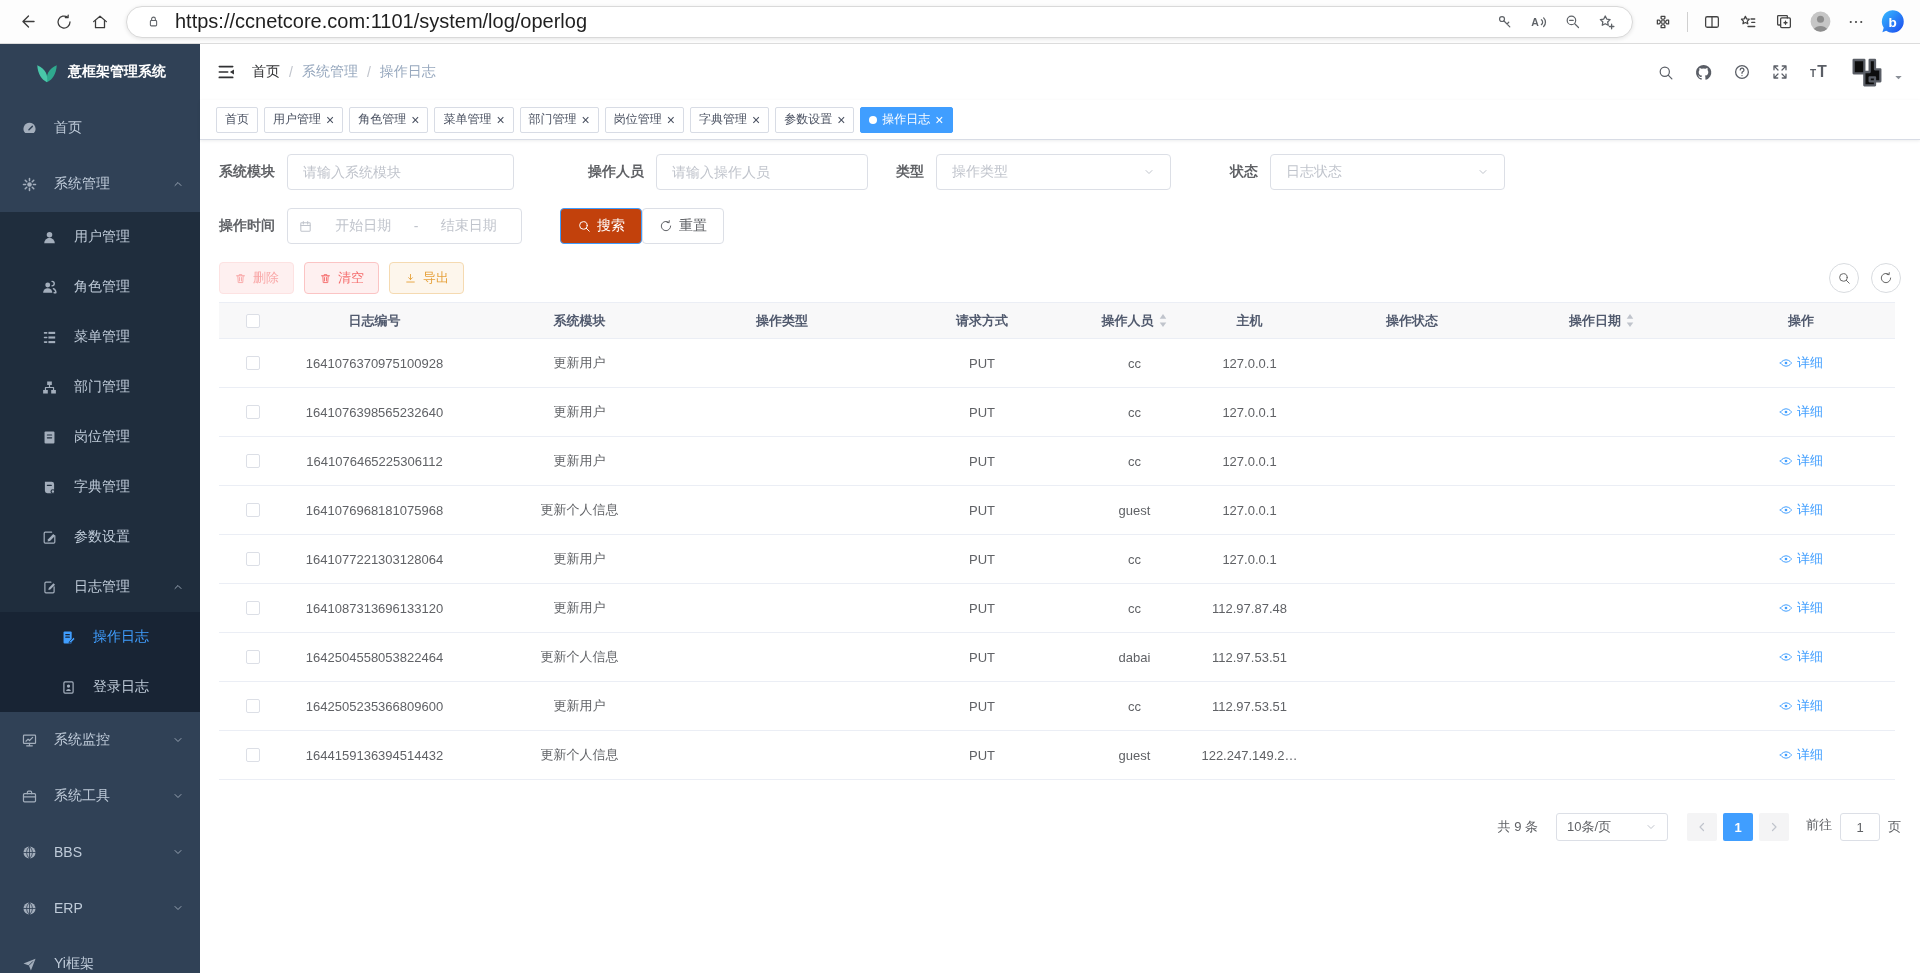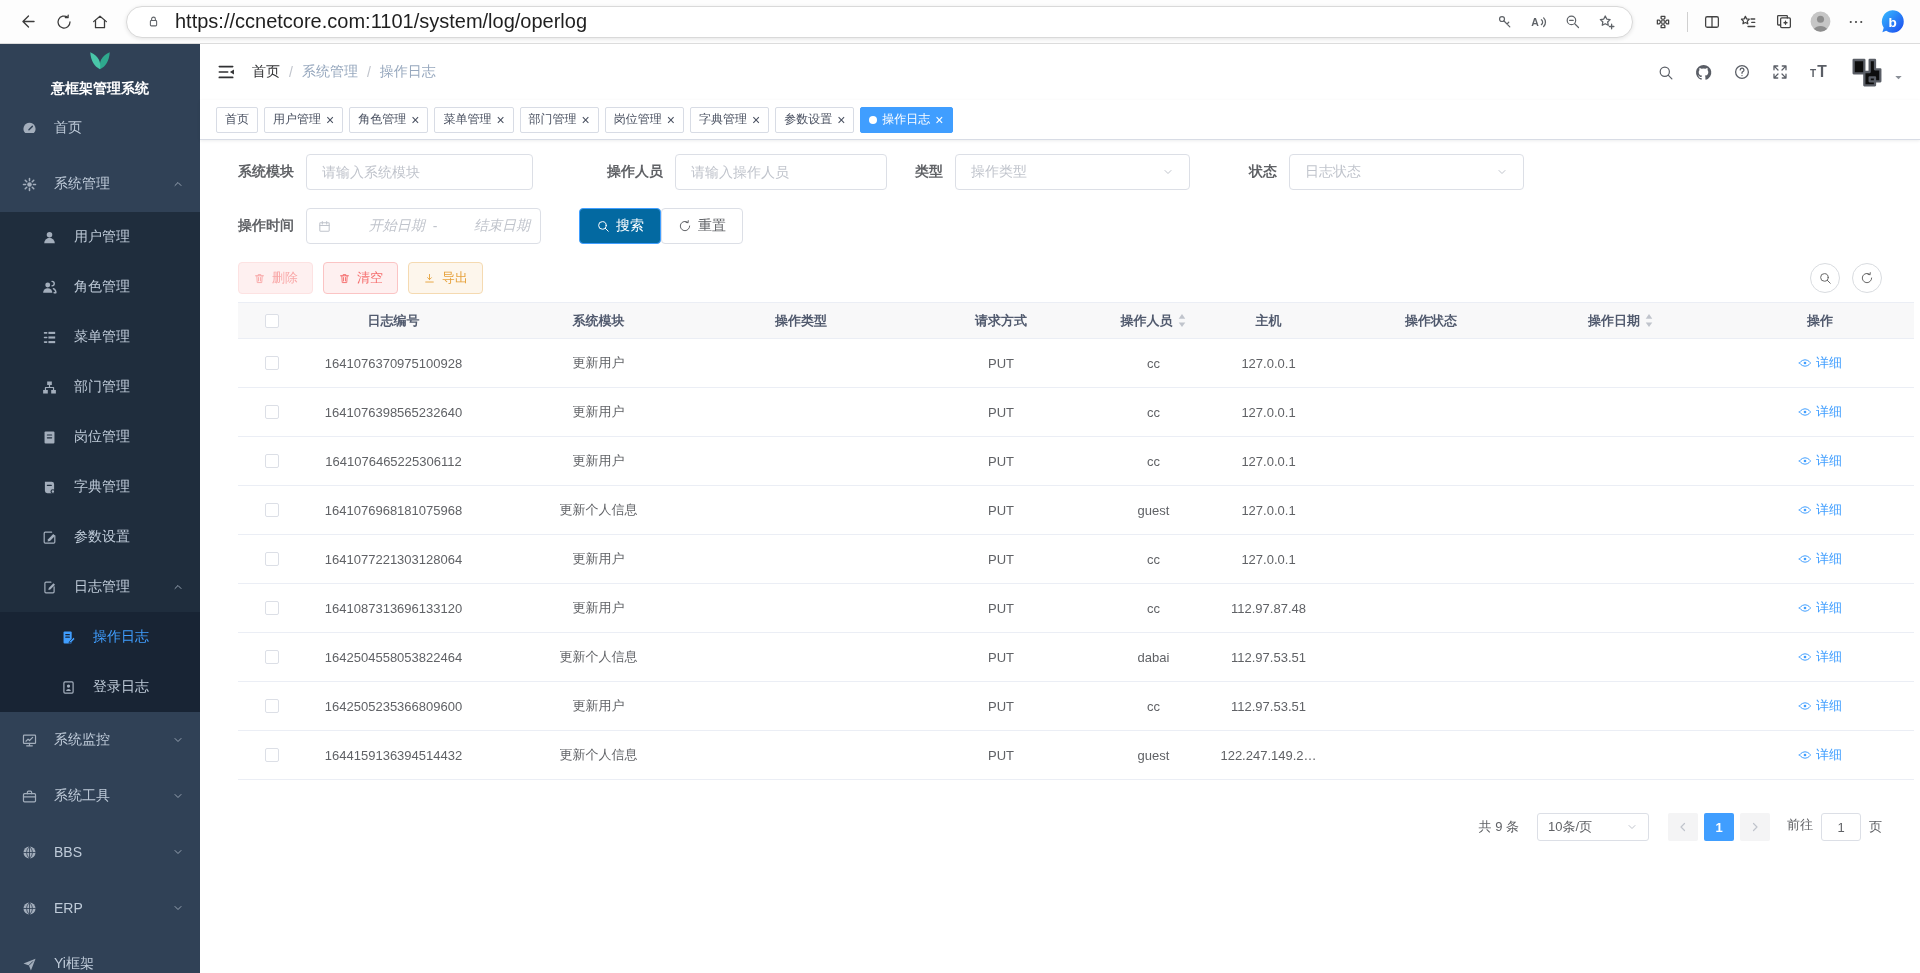--- a/index.html
+++ b/index.html
@@ -19,21 +19,21 @@
   .pill-ic { color:#5f6368; width:24px; display:flex; justify-content:center; }
   .tb-ic { width:32px; height:32px; display:flex; align-items:center; justify-content:center; color:#444; }
   .vdiv { width:1px; height:20px; background:#d0d0d0; margin:0 4px; }
 
   
   .sidebar { position:absolute; left:0; top:44px; width:200px; height:929px;
     background:#304156; overflow:hidden; }
   .main { position:absolute; left:200px; top:44px; width:1720px; height:929px; background:#fff; }
 
   
-  .logo-row { height:56px; display:flex; align-items:center; justify-content:center; gap:8px;flex-direction:column; }
+  .logo-row { height:56px; display:flex; align-items:center; justify-content:center; gap:8px; }
   .logo-title { color:#fff; font-size:14px; font-weight:700; }
   .menu-item { position:relative; display:flex; align-items:center; color:#bfcbd9;
     font-size:14px; cursor:pointer; --bg:#304156; }
   .menu-item .mi { color:#a3aebc; margin-right:16px; width:17px; }
   .lvl1 { height:56px; padding-left:21px; }
   .lvl2 { height:50px; padding-left:41px; background:#1f2d3d; --bg:#1f2d3d; }
   .lvl3 { height:50px; padding-left:60px; background:#182434; --bg:#182434; }
   .menu-item.active, .menu-item.active .mi { color:#409EFF; }
   .caret { position:absolute; right:16px; color:#97a3b2; }
 
@@ -50,36 +50,36 @@
   
   .tabs-row { height:40px; border-bottom:1px solid #d8dce5; box-shadow:0 1px 3px rgba(0,21,41,.08);
     display:flex; align-items:center; padding:0 16px; gap:6px; }
   .tag { height:26px; padding:0 8px; border:1px solid #d8dce5; border-radius:2px; background:#fff;
     color:#495060; font-size:12px; display:inline-flex; align-items:center; gap:5px; cursor:pointer; }
   .tag .dot { width:8px; height:8px; border-radius:50%; background:#fff; }
   .tag-x { font-size:14px; line-height:12px; }
   .tag.active { background:#409EFF; border-color:#409EFF; color:#fff; }
 
   
-  .content { padding:14px 38px 0; }
+  .content { padding:14px 19px 0; }
   .filter-row { display:flex; align-items:center; margin-bottom:18px; }
   .fgroup { display:flex; align-items:center; }
   .flabel { font-size:14px; font-weight:700; color:#606266; margin-right:12px; white-space:nowrap; }
   .inp { height:36px; border:1px solid #dcdfe6; border-radius:4px; background:#fff;
     font-size:14px; color:#606266; padding:0 15px; display:flex; align-items:center; }
   input.inp::placeholder { color:#c0c4cc; }
   .fg1 { margin-left:74px; } .fg2 { margin-left:28px; } .fg3 { margin-left:59px; }
   .fg0 .inp { width:227px; } .fg1 .inp { width:212px; } .fg2 .inp, .fg3 .inp { width:235px; }
   .sel { justify-content:space-between; color:#c0c4cc; cursor:pointer; }
   .selcaret { color:#c0c4cc; }
   .date-inp { width:235px; gap:8px; color:#c0c4cc; padding:0 10px; }
-  .date-inp .dph { flex:1; text-align:right;font-style:italic; }
+  .date-inp .dph { flex:1; text-align:center; }
   .btn { height:36px; border-radius:4px; font-size:14px; display:inline-flex; align-items:center;
     gap:6px; padding:0 16px; cursor:pointer; border:1px solid #dcdfe6; background:#fff; color:#606266; }
-  .btn-search { background:#0369a1; border-color:#409EFF; color:#fff; margin-left:38px; }
+  .btn-search { background:#c2410c; border-color:#409EFF; color:#fff; margin-left:38px; }
   .btn-reset { margin-left:0; }
 
   
   .toolbar { display:flex; align-items:center; margin-bottom:8px; }
   .sbtn { height:32px; border-radius:4px; font-size:13px; display:inline-flex; align-items:center;
     gap:6px; padding:0 14px; cursor:pointer; margin-right:10px; }
   .btn-del { background:#fef0f0; border:1px solid #fde2e2; color:#f9a7a7; cursor:not-allowed; }
   .btn-clear { background:#fef0f0; border:1px solid #fbc4c4; color:#f56c6c; }
   .btn-export { background:#fdf6ec; border:1px solid #f5dab1; color:#e6a23c; }
   .toolbar-right { margin-left:auto; display:flex; gap:12px; }

